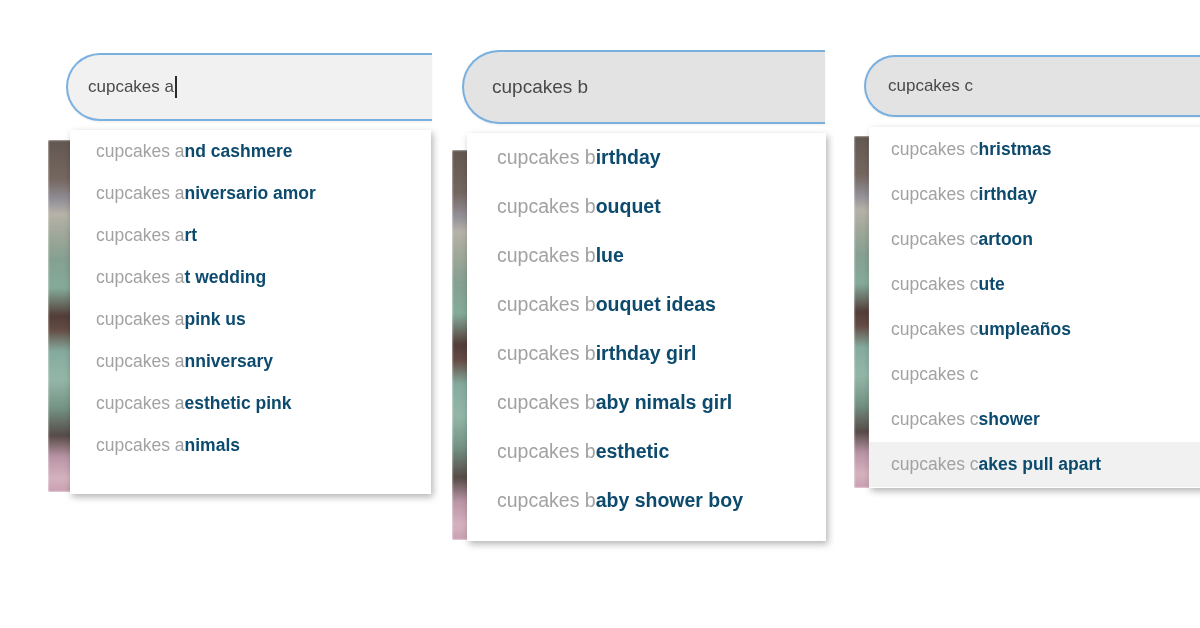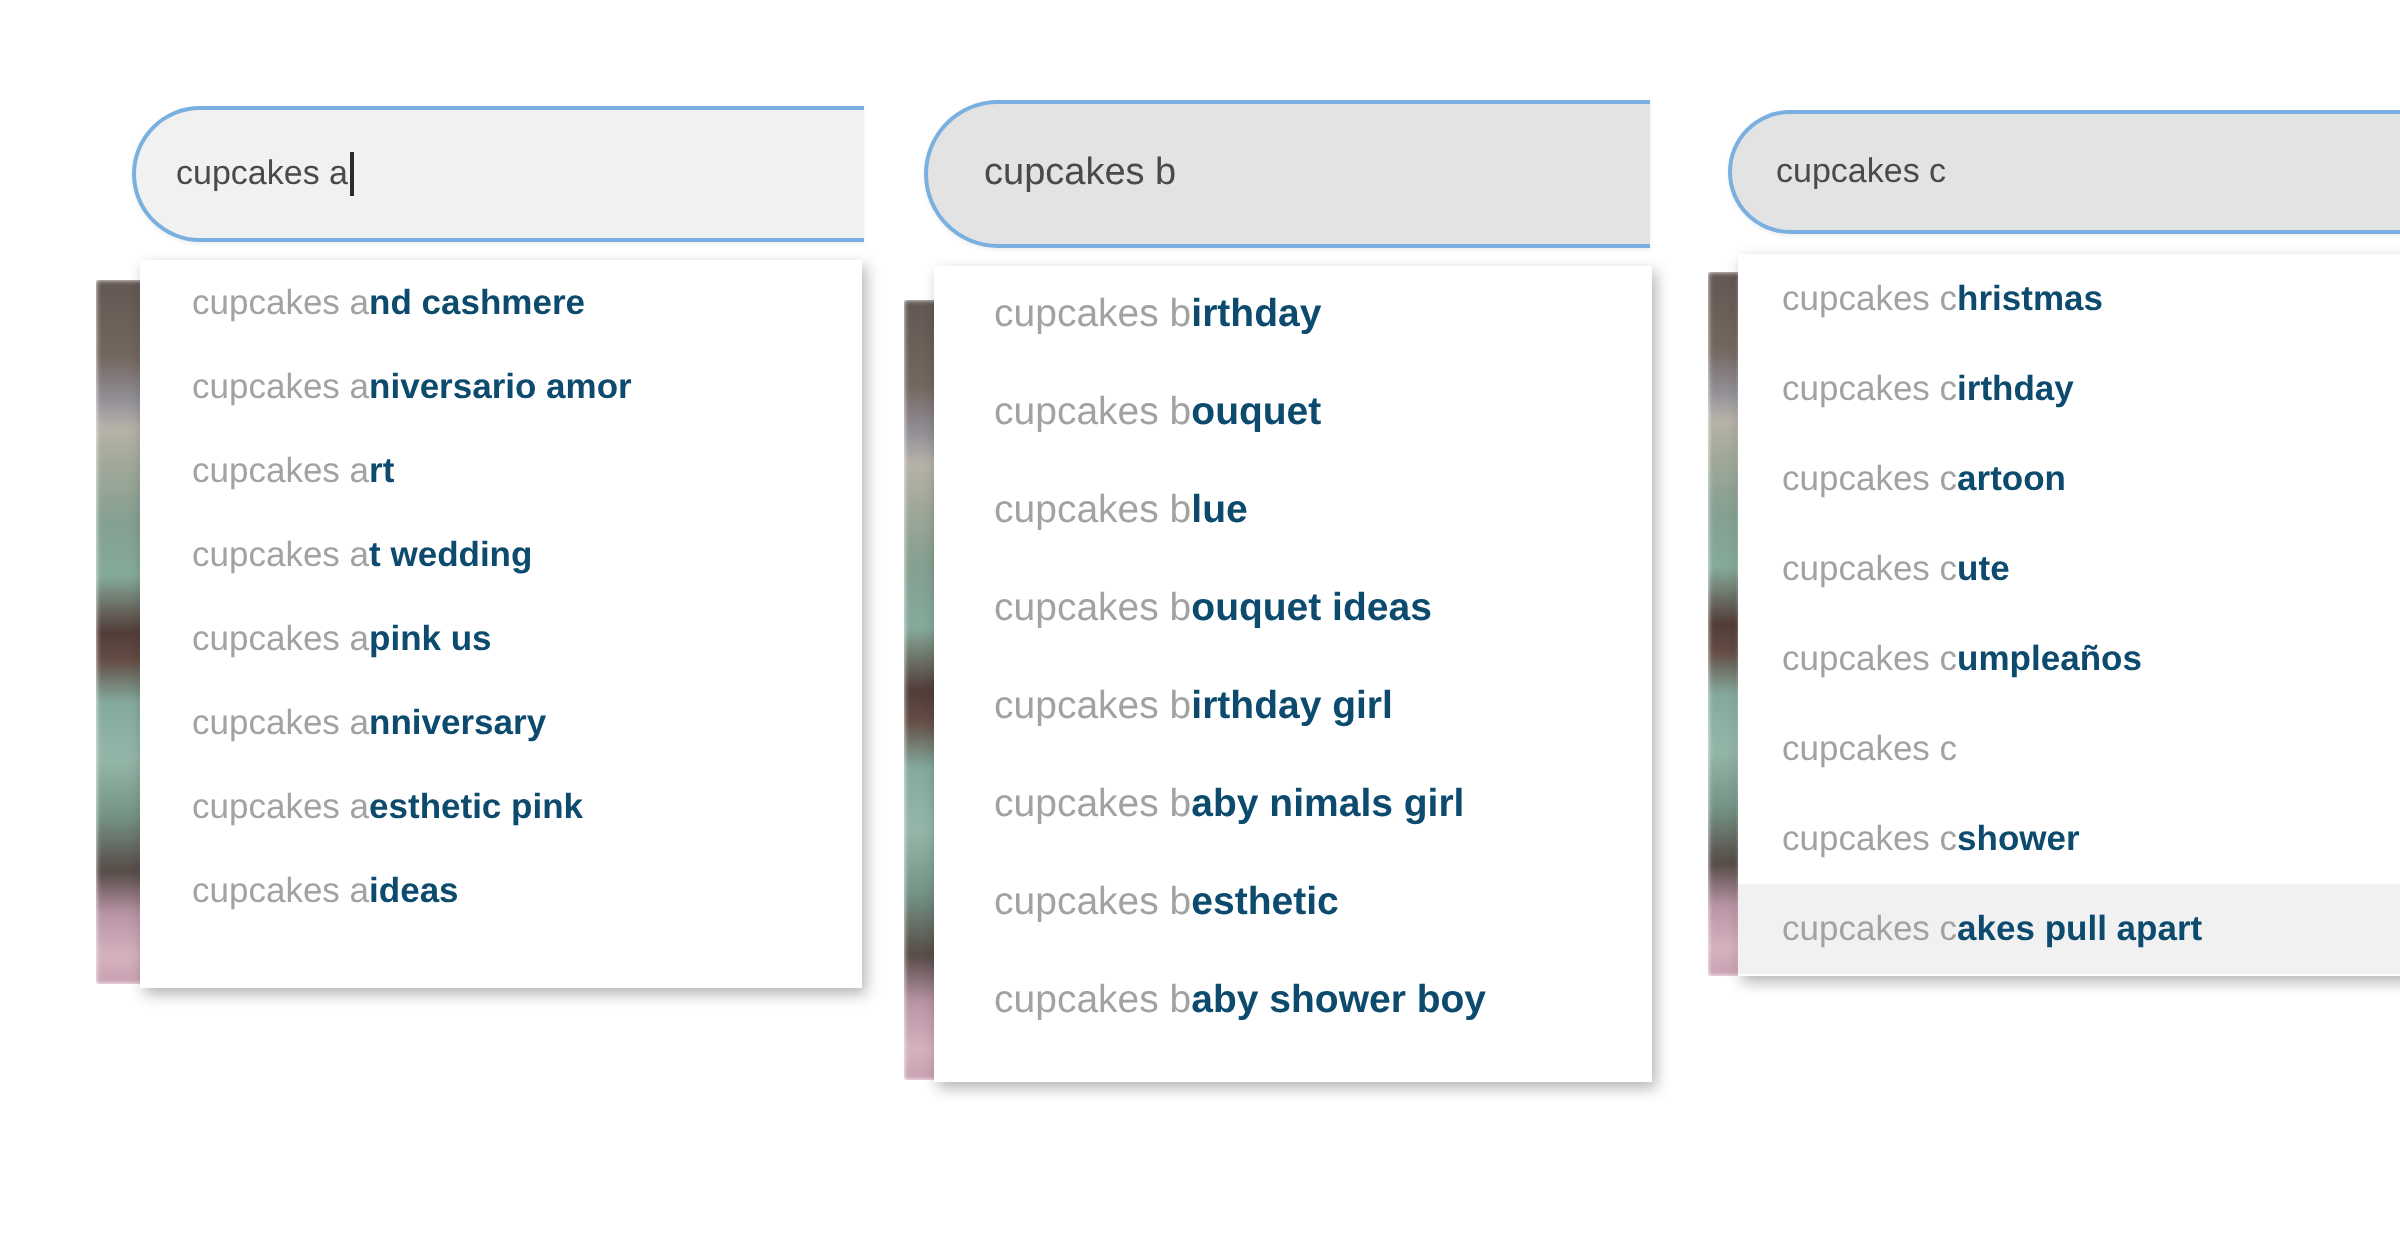--- a/index.html
+++ b/index.html
@@ -163,21 +163,21 @@
       <div class="suggestion">
           <span class="typed">cupcakes a</span>
           <span class="rest">nniversary</span>
         </div>
       <div class="suggestion">
           <span class="typed">cupcakes a</span>
           <span class="rest">esthetic pink</span>
         </div>
       <div class="suggestion">
           <span class="typed">cupcakes a</span>
-          <span class="rest">ideas</span>
+          <span class="rest">nimals</span>
         </div>
     </div>
   </div>
 
   <div class="panel" id="panel-b">
     <div class="photo-strip">
         <i></i>
       </div>
 
     <div class="searchbox" title="Search">

